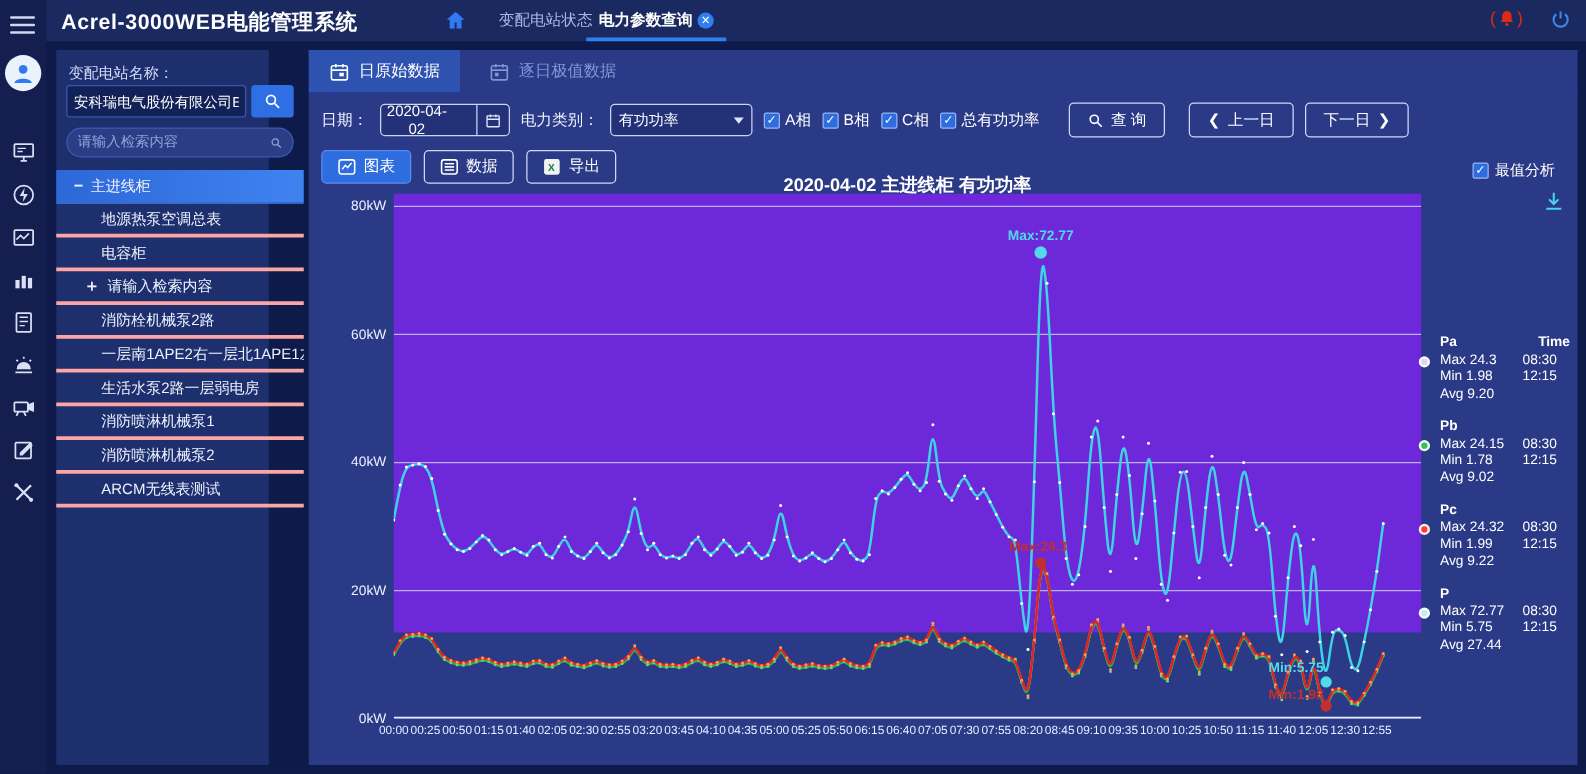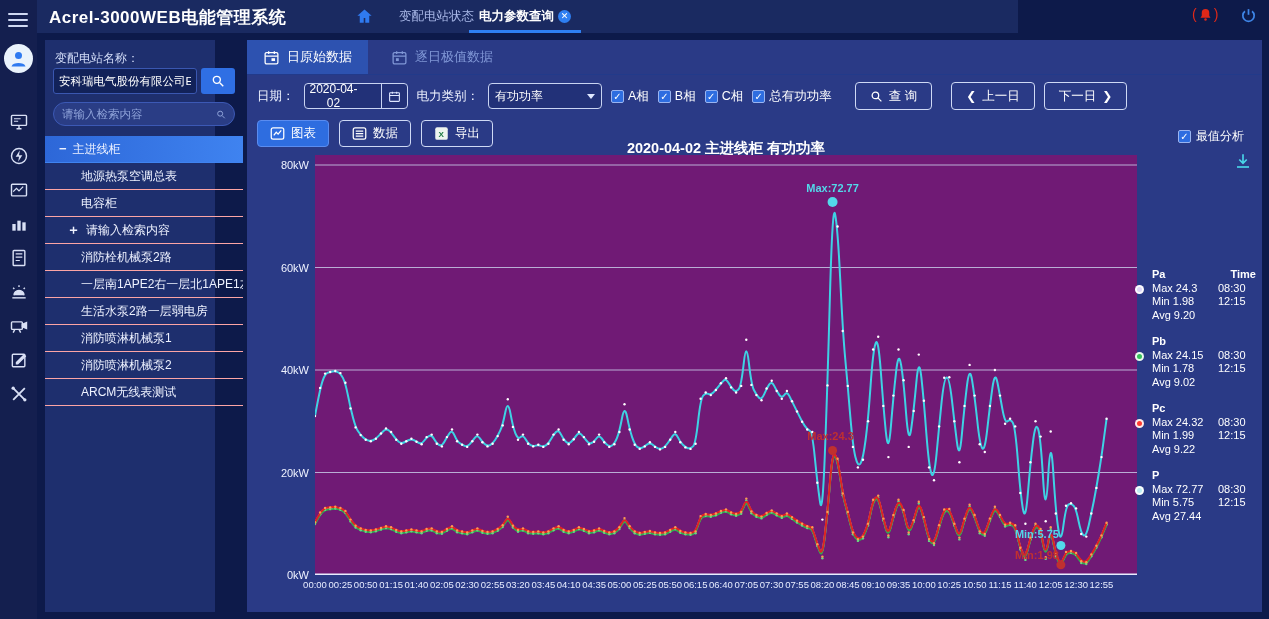--- a/index.html
+++ b/index.html
@@ -9,21 +9,21 @@
   
   #icon-strip { position:absolute; left:0; top:0; width:37px; height:619px; background:#141f4f; z-index:5; }
   #hamburger { position:absolute; left:8px; top:9px; width:20px; cursor:pointer; }
   #hamburger div { height:2px; background:#cfd8f2; margin:4px 0; border-radius:1px; }
   #avatar { position:absolute; left:4px; top:44px; width:29px; height:29px; border-radius:50%;
     background:#eaf3fc; display:flex; align-items:center; justify-content:center; }
   .strip-icons { position:absolute; left:0; top:112px; width:37px; display:flex; flex-direction:column; align-items:center; gap:14px; }
   .strip-icons svg { display:block; }
 
   
-  #topbar { position:absolute; left:37px; top:0; width:981px; height:33px; background:#1a2a61; }
+  #topbar { position:absolute; left:37px; top:0; width:1232px; height:33px; background:#1a2a61; }
   #app-title { position:absolute; left:12px; top:6px; font-size:17px; font-weight:bold; letter-spacing:.5px; }
   #home-btn { position:absolute; left:318px; top:7px; }
   .top-tab { position:absolute; top:0; height:33px; line-height:33px; font-size:12.5px; color:#a9b8e8; padding:0 10px; cursor:pointer; }
   #top-tab-0 { left:352px; }
   #top-tab-1 { left:432px; color:#fff; font-weight:bold; }
   #top-tab-1 .underline { position:absolute; left:0; right:0; bottom:0; height:3px; background:#2e7ff2; }
   .close-badge { display:inline-block; width:13px; height:13px; border-radius:50%; background:#2e7ff2; color:#fff;
     font-size:9px; line-height:13px; text-align:center; vertical-align:1px; margin-left:4px; }
   #bell-wrap { position:absolute; left:1155px; top:6px; color:#e02818; font-size:14px; display:flex; align-items:center; gap:1px; }
   #power-btn { position:absolute; left:1203px; top:7px; }
@@ -35,21 +35,21 @@
     border:1px solid #3a57b0; border-radius:3px; color:#fff; font-size:11.5px; padding:0 5px;
     font-family:"Liberation Sans","DejaVu Sans",sans-serif; }
   #station-search-btn { position:absolute; left:156px; top:28px; width:34px; height:26px; background:#2f6fe4;
     border-radius:3px; display:flex; align-items:center; justify-content:center; cursor:pointer; }
   #tree-search { position:absolute; left:8px; top:62px; width:182px; height:24px; background:#2a3d85;
     border:1px solid #3c59b5; border-radius:12px; display:flex; align-items:center; padding:0 8px; }
   #tree-search input { flex:1; background:transparent; border:none; outline:none; color:#cfe;
     font-size:11.5px; font-family:"Liberation Sans","DejaVu Sans",sans-serif; }
   #tree-search input::placeholder { color:#8fa3d9; }
   #station-tree { position:absolute; left:0; top:96px; width:198px; }
-  .tree-item { height:27px; line-height:26px; font-size:12px; color:#eef2ff; border-bottom:1px solid #fca5a5;
+  .tree-item { height:27px; line-height:26px; font-size:12px; color:#eef2ff; border-bottom:3px solid #fca5a5;
     padding-left:14px; cursor:pointer; display:flex; align-items:center; gap:6px; white-space:nowrap; overflow:hidden; }
   .tree-item.child { padding-left:36px; }
   .tree-item.active { background:linear-gradient(90deg,#2d67d8,#3f83f0); border-bottom:1px solid #3f83f0; }
   .expander { font-weight:bold; font-size:13px; }
   .tree-item.child .expander { margin-left:-14px; }
 
   
   #main { position:absolute; left:247px; top:40px; width:1015px; height:572px; background:#2a3a86; }
   .main-tab { position:absolute; top:0; height:34px; display:flex; align-items:center; gap:7px;
     padding:0 16px; font-size:13px; color:#8097d6; cursor:pointer; }
@@ -74,21 +74,21 @@
   .chev { font-size:12px; font-weight:bold; }
 
   #view-row { position:absolute; left:10px; top:80px; display:flex; gap:10px; }
   #view-row .btn { height:27px; padding:0 12px; }
   #view-row .btn.active { background:#2e6de0; border-color:#5a8cf0; }
   #extreme { position:absolute; right:18px; top:88px; display:flex; align-items:center; gap:5px; font-size:12px; cursor:pointer; }
 
   #chart-title { position:absolute; left:68px; top:99px; width:822px; text-align:center; font-size:14.5px; font-weight:bold; }
   #download-btn { position:absolute; right:10px; top:112px; cursor:pointer; }
 
-  #plot { position:absolute; left:68px; top:115px; width:822px; height:420px; background:#701a75; }
+  #plot { position:absolute; left:68px; top:115px; width:822px; height:351px; background:#6d28d9; }
   #ylabels div { position:absolute; width:60px; text-align:right; font-size:11px; color:#eef2ff; }
   #xlabels div { position:absolute; width:36px; text-align:center; font-size:9.5px; color:#e7ecff; }
 
   #legend { position:absolute; left:905px; top:228px; width:106px; font-size:11px; }
   .leg-item { position:relative; margin-bottom:13px; line-height:13.5px; }
   .leg-name { font-weight:bold; }
   .leg-row { display:flex; }
   .leg-row .v { width:66px; }
   .leg-dot { position:absolute; left:-17px; top:17px; width:9px; height:9px; border-radius:50%;
     border:2px solid rgba(255,255,255,.9); }

